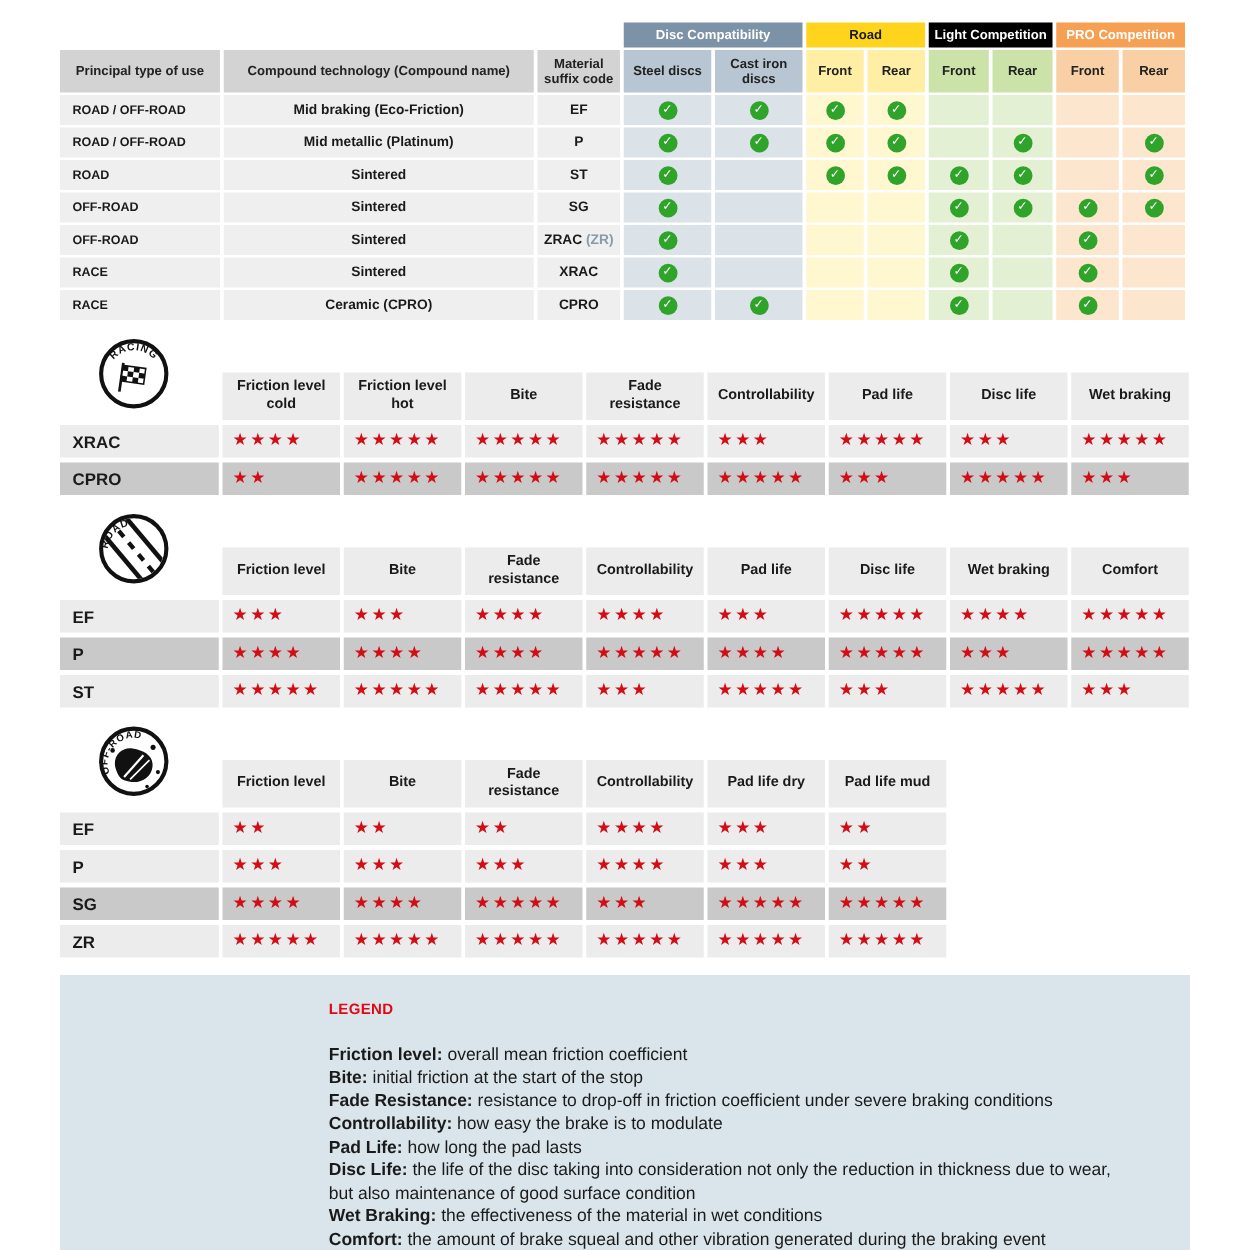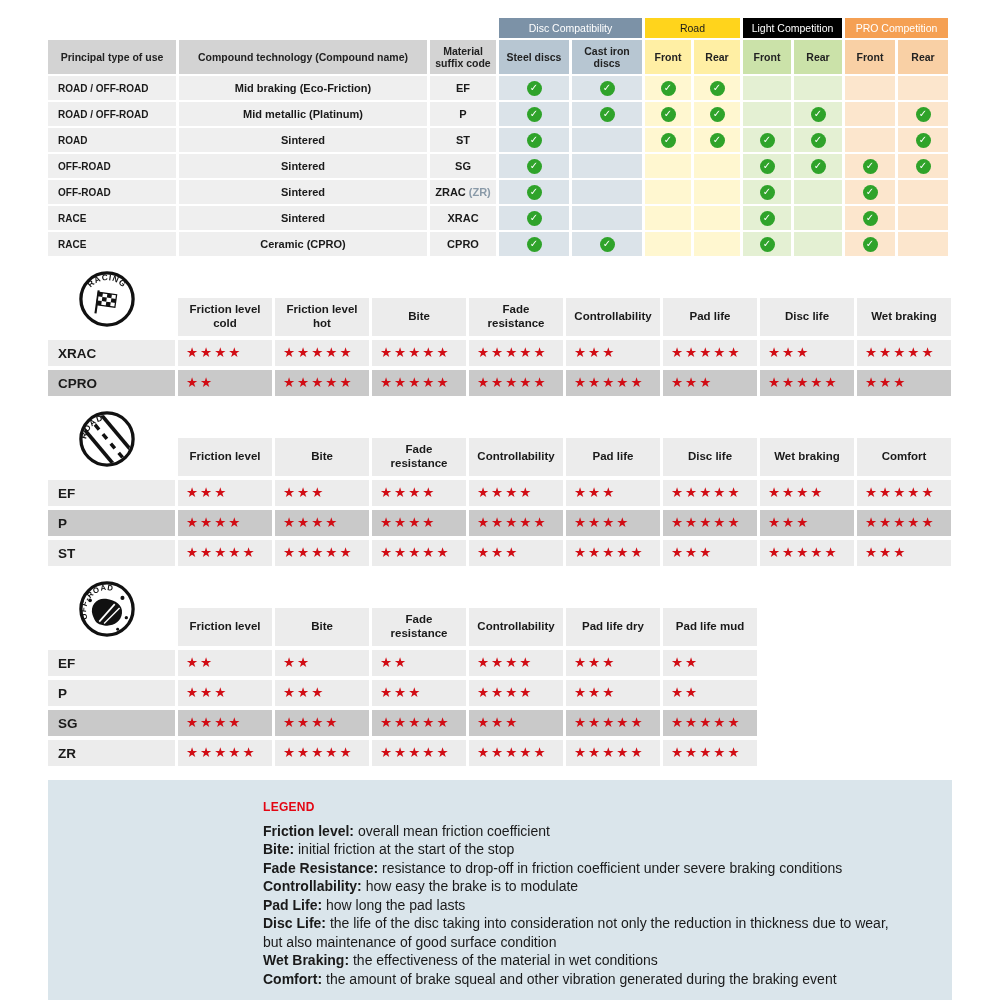--- a/index.html
+++ b/index.html
@@ -3,21 +3,21 @@
 <meta charset="utf-8">
 <style>
   html,body{margin:0;padding:0;overflow:hidden}
   body{width:1000px;height:1000px;background:#fff;font-family:"Liberation Sans",sans-serif;color:#1a1a1a}
   .page{width:1000px;height:1000px;padding:18px 48px 0;box-sizing:border-box}
 
   
   .compat-grid{display:grid;grid-template-columns:128px 248px 66px 70px 70px 46px 46px 48px 48px 50px 50px;gap:2px 3px}
   .cell{display:flex;align-items:center;justify-content:center;text-align:center;box-sizing:border-box}
   .spacer{grid-column:span 3;height:20px;background:transparent}
-  .ghead{grid-column:span 2;height:20px;font-size:10.5px;font-weight:normal}
+  .ghead{grid-column:span 2;height:20px;font-size:10.5px;font-weight:bold}
   .g-disc{background:#7C92A7;color:#fff}
   .g-road{background:#FFD41C;color:#1a1a1a}
   .g-lc{background:#000000;color:#fff}
   .g-pro{background:#F5A053;color:#fff}
   .chead{height:34px;font-size:10.5px;font-weight:bold;line-height:1.15;color:#222;padding:0 2px}
   .h-main{background:#D3D3D3}
   .h-disc{background:#B7C6D2}
   .h-road{background:#FFEFA4}
   .h-lc{background:#CBE2A9}
   .h-pro{background:#F9D0A5}
@@ -41,21 +41,21 @@
   .rh{background:#ECECEC;height:38px;display:flex;align-items:center;justify-content:center;text-align:center;font-size:11.5px;font-weight:bold;line-height:1.2;padding:0 6px;box-sizing:border-box}
   .rrow > div{height:26px;display:flex;align-items:center;box-sizing:border-box}
   .rrow.light > div{background:#ECECEC}
   .rrow.dark > div{background:#C9C9C9}
   .rlabel{font-weight:bold;font-size:13.5px;padding-left:10px}
   .rcell{padding-left:8px}
   .stars{color:#D10D15;font-size:13.5px;letter-spacing:2px;font-family:"DejaVu Sans",sans-serif;line-height:1}
 
   
   .legend{margin-top:14px;background:#DAE5EB;padding:20px 24px 20px 215px;box-sizing:border-box}
-  .legend-title{color:#E30613;font-weight:bold;font-size:12px;margin-bottom:8px;letter-spacing:.3px}
+  .legend-title{color:#E30613;font-weight:bold;font-size:12px;margin-bottom:20px;letter-spacing:.3px}
   .litem{font-size:14px;line-height:1.32;color:#1a1a1a}
   .lterm{font-weight:bold}
 </style>
 </head>
 <body>
 
 <div class="page">
   <section>
     <div class="compat-grid" id="compat-grid">
         <div class="cell spacer"></div>

